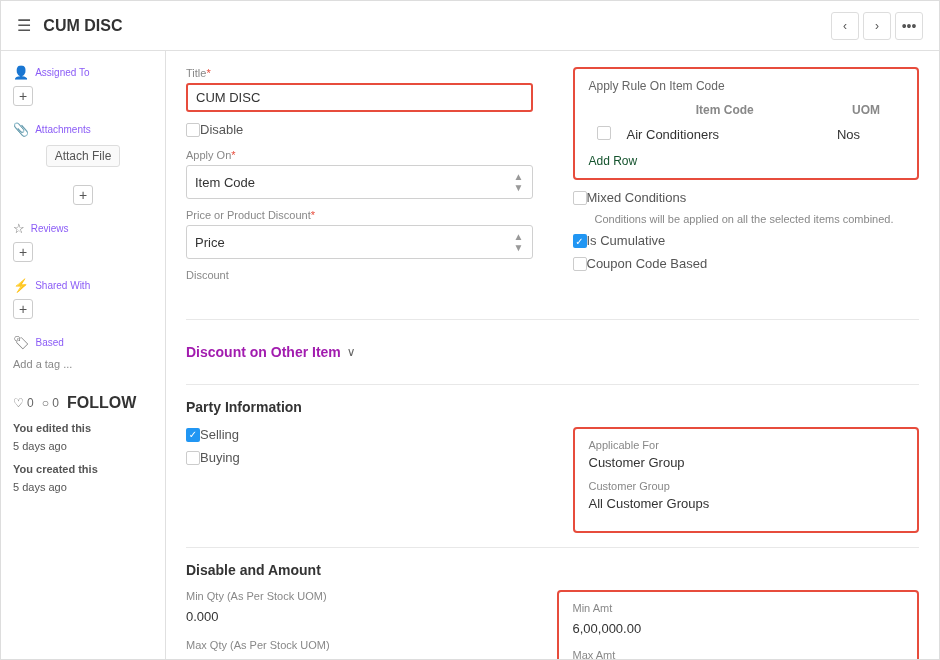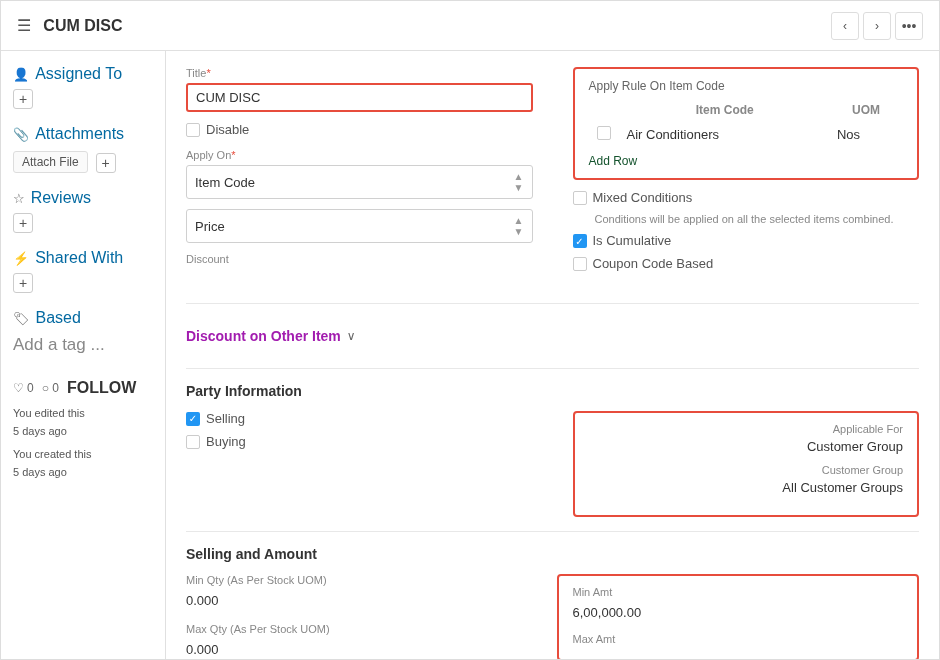--- a/index.html
+++ b/index.html
@@ -16,49 +16,49 @@
     .header-more-btn { width: 28px; height: 28px; border: 1px solid #ddd; background: #fff; cursor: pointer; display: flex; align-items: center; justify-content: center; font-size: 14px; color: #555; border-radius: 3px; }
     
     
     .main-layout { display: flex; flex: 1; overflow: hidden; }
     
     
     .sidebar { width: 165px; border-right: 1px solid #e0e0e0; background: #fff; padding: 14px 12px; display: flex; flex-direction: column; gap: 16px; overflow-y: auto; flex-shrink: 0; }
     .sidebar-section { display: flex; flex-direction: column; gap: 4px; }
     .sidebar-section-header { display: flex; align-items: center; gap: 6px; color: #666; font-size: 12px; }
     .sidebar-section-icon { font-size: 13px; }
-    .sidebar-section-label { font-size: 16px; color: #0369a1; }
+    .sidebar-section-label { font-size: 10px; color: #8b5cf6; }
     .sidebar-add-btn { width: 20px; height: 20px; border: 1px solid #ccc; background: #fff; cursor: pointer; display: flex; align-items: center; justify-content: center; font-size: 14px; color: #555; border-radius: 3px; margin-top: 2px; }
-    .sidebar-attach-row { display: flex; align-items: center; gap: 8px; margin-top: 4px; }
+    .sidebar-attach-row { display: flex; align-items: center; gap: 16px; margin-top: 4px; flex-direction: column; }
     .sidebar-attach-label { font-size: 12px; color: #555; border: 1px solid #ddd; padding: 3px 8px; border-radius: 3px; background: #fafafa; }
-    .sidebar-tag-hint { font-size: 17px; color: #888; margin-top: 4px; }
+    .sidebar-tag-hint { font-size: 11px; color: #888; margin-top: 4px; }
     
     
     .activity-section { margin-top: 8px; }
     .activity-row { display: flex; align-items: center; gap: 8px; font-size: 12px; color: #666; }
     .activity-counts { display: flex; align-items: center; gap: 8px; }
     .follow-btn { font-size: 16px; font-weight: 600; color: #333; cursor: pointer; border: none; background: none; }
     .activity-log { margin-top: 8px; font-size: 11px; color: #555; line-height: 1.6; }
-    .activity-log .you { font-weight: 400; text-align: center; }
+    .activity-log .you { font-weight: 700; text-align: center; }
     
     
     .content { flex: 1; overflow-y: auto; padding: 16px 20px; background: #fff; }
     
     
     .form-row { display: flex; gap: 40px; margin-bottom: 14px; }
     .form-col { flex: 1; }
     .form-col-right { flex: 1; }
     
     .field-label { font-size: 11px; color: #888; margin-bottom: 4px; }
     .field-required { color: #e74c3c; }
     .field-value { font-size: 13px; color: #333; padding: 5px 8px; border: 1px solid #d0d0d0; border-radius: 3px; background: #fff; display: flex; align-items: center; justify-content: space-between; min-height: 28px; }
     .field-value-title { font-size: 13px; color: #333; padding: 5px 8px; border: 2px solid #e74c3c; border-radius: 3px; background: #fff; display: flex; align-items: center; min-height: 28px; font-weight: 500; }
     .field-spinner { color: #999; font-size: 10px; display: flex; flex-direction: column; }
     
-    .checkbox-row { display: flex; align-items: center; gap: 6px; margin-bottom: 8px; }
+    .checkbox-row { display: flex; align-items: center; margin-bottom: 8px; }
     .checkbox-label { font-size: 13px; color: #555; }
     
     
     .apply-rule-box { border: 2px solid #e74c3c; border-radius: 4px; padding: 10px 14px; }
     .apply-rule-title { font-size: 12px; color: #666; margin-bottom: 8px; }
     .apply-rule-table { width: 100%; }
     .apply-rule-table .col-header { font-size: 12px; color: #888; padding-bottom: 4px; }
     .apply-rule-table td { padding: 3px 6px; font-size: 13px; color: #333; vertical-align: middle; }
     .apply-rule-table td:first-child { width: 28px; }
     .add-row-link { font-size: 12px; color: #14532d; cursor: pointer; margin-top: 6px; display: inline-block; }
@@ -77,21 +77,21 @@
     
     
     .discount-header { display: flex; align-items: center; gap: 6px; padding: 10px 0; cursor: pointer; }
     .discount-header-label { font-size: 14px; font-weight: 600; color: #a21caf; }
     .chevron-icon { font-size: 12px; color: #666; }
     
     
     .section-title { font-size: 14px; font-weight: 600; color: #333; margin-bottom: 12px; }
     
     .party-left { flex: 1; }
-    .party-right { flex: 1; text-align: right; }
+    .party-right { flex: 1; }
     
     .applicable-box { border: 2px solid #e74c3c; border-radius: 4px; padding: 10px 14px; }
     .applicable-label { font-size: 11px; color: #888; margin-bottom: 4px; }
     .applicable-value { font-size: 13px; color: #333; margin-bottom: 10px; }
     
     
     .qty-section { margin-top: 14px; }
     .qty-row { display: flex; gap: 40px; }
     .qty-col { flex: 1; }
     .qty-value { font-size: 13px; color: #333; padding: 3px 0; }
@@ -205,20 +205,23 @@
             <div class="field-label">
               <span>Apply On</span><span class="field-required">*</span>
             </div>
             <div class="field-value">
               <span>Item Code</span>
               <span class="field-spinner">▲<br>▼</span>
             </div>
           </div>
 
           <div style="margin-bottom: 10px;">
+            <div class="field-label">
+              <span>Price or Product Discount</span><span class="field-required">*</span>
+            </div>
             <div class="field-value">
               <span>Price</span>
               <span class="field-spinner">▲<br>▼</span>
             </div>
           </div>
 
           <div style="margin-bottom: 10px;">
             <div class="field-label">Discount</div>
             <div class="warehouse-field"></div>
           </div>
@@ -295,21 +298,21 @@
               <div class="applicable-label">Customer Group</div>
               <div class="applicable-value">All Customer Groups</div>
             </div>
           </div>
         </div>
       </div>
 
       <hr class="section-divider">
 
       <div class="qty-section">
-        <div class="section-title">Selling and Amount</div>
+        <div class="section-title">Disable and Amount</div>
         <div class="qty-row">
 
           <div class="qty-col">
             <div style="margin-bottom: 12px;">
               <div class="field-label">Min Qty (As Per Stock UOM)</div>
               <div class="qty-value">0.000</div>
             </div>
             <div>
               <div class="field-label">Max Qty (As Per Stock UOM)</div>
               <div class="qty-value">0.000</div>

